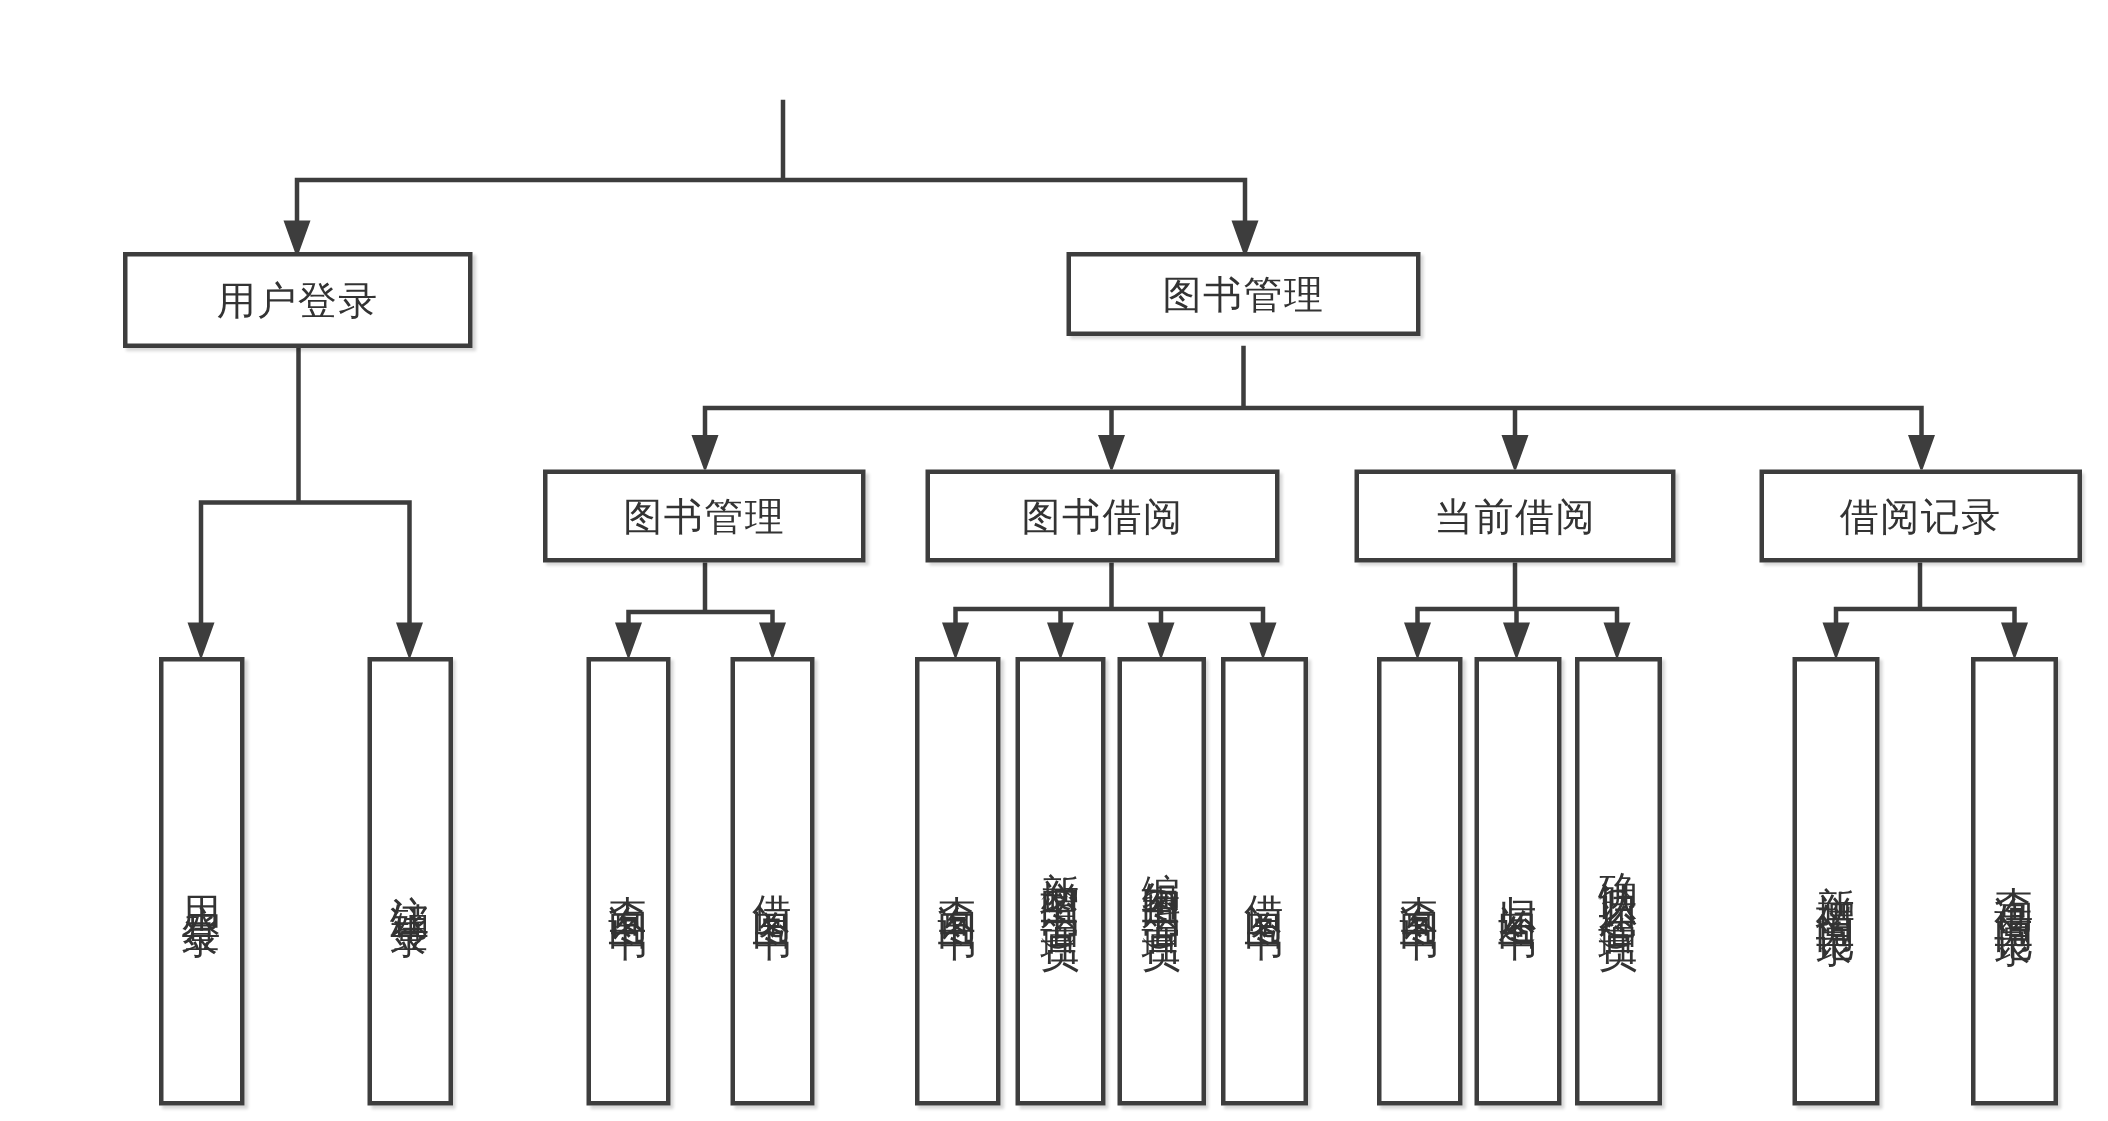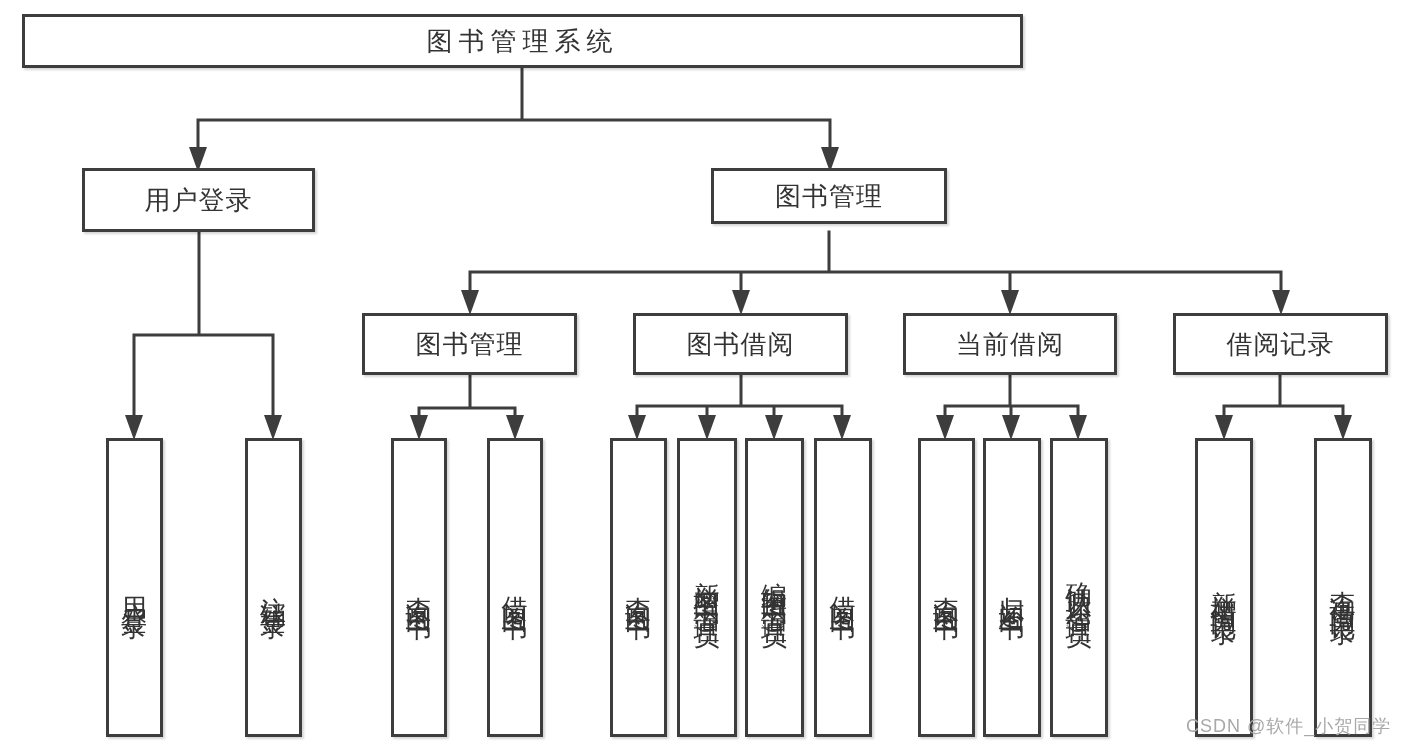--- a/index.html
+++ b/index.html
@@ -49,35 +49,32 @@
     <path fill="#3d3d3d" stroke="none" d="
       M189 147 h18 l-9 25 z  M821 147 h18 l-9 25 z
       M461 290 h18 l-9 25 z  M732 290 h18 l-9 25 z  M1001 290 h18 l-9 25 z  M1272 290 h18 l-9 25 z
       M125 415 h18 l-9 25 z  M264 415 h18 l-9 25 z
       M410 415 h18 l-9 25 z  M506 415 h18 l-9 25 z
       M628 415 h18 l-9 25 z  M698 415 h18 l-9 25 z  M765 415 h18 l-9 25 z  M833 415 h18 l-9 25 z
       M936 415 h18 l-9 25 z  M1002 415 h18 l-9 25 z  M1069 415 h18 l-9 25 z
       M1215 415 h18 l-9 25 z M1334 415 h18 l-9 25 z"></path>
   </svg>
 
-  <div class="node" style="left:22px;top:14px;width:1001px;height:54px">
-    <span class="h-label root-label">图书管理系统</span>
-  </div>
 
   <div class="node" style="left:82px;top:168px;width:233px;height:64px">
     <span class="h-label">用户登录</span>
   </div>
   <div class="node" style="left:711px;top:168px;width:236px;height:56px">
     <span class="h-label">图书管理</span>
   </div>
 
   <div class="node" style="left:362px;top:313px;width:215px;height:62px">
     <span class="h-label">图书管理</span>
   </div>
-  <div class="node" style="left:633px;top:313px;width:215px;height:62px">
+  <div class="node" style="left:617px;top:313px;width:236px;height:62px">
     <span class="h-label">图书借阅</span>
   </div>
   <div class="node" style="left:1173px;top:313px;width:215px;height:62px">
     <span class="h-label">借阅记录</span>
   </div>
   <div class="node" style="left:903px;top:313px;width:214px;height:62px">
     <span class="h-label">当前借阅</span>
   </div>
 
   <div class="node leaf" style="left:106px;width:57px">
@@ -117,15 +114,14 @@
     <span class="vtext">确认归还（管理员）</span>
   </div>
 
   <div class="node leaf" style="left:1195px;width:58px">
     <span class="vtext">新增借阅记录</span>
   </div>
   <div class="node leaf" style="left:1314px;width:58px">
     <span class="vtext">查询借阅记录</span>
   </div>
 
-  <div class="watermark">CSDN @软件_小贺同学</div>
 
 </div>
 
 </body></html>

